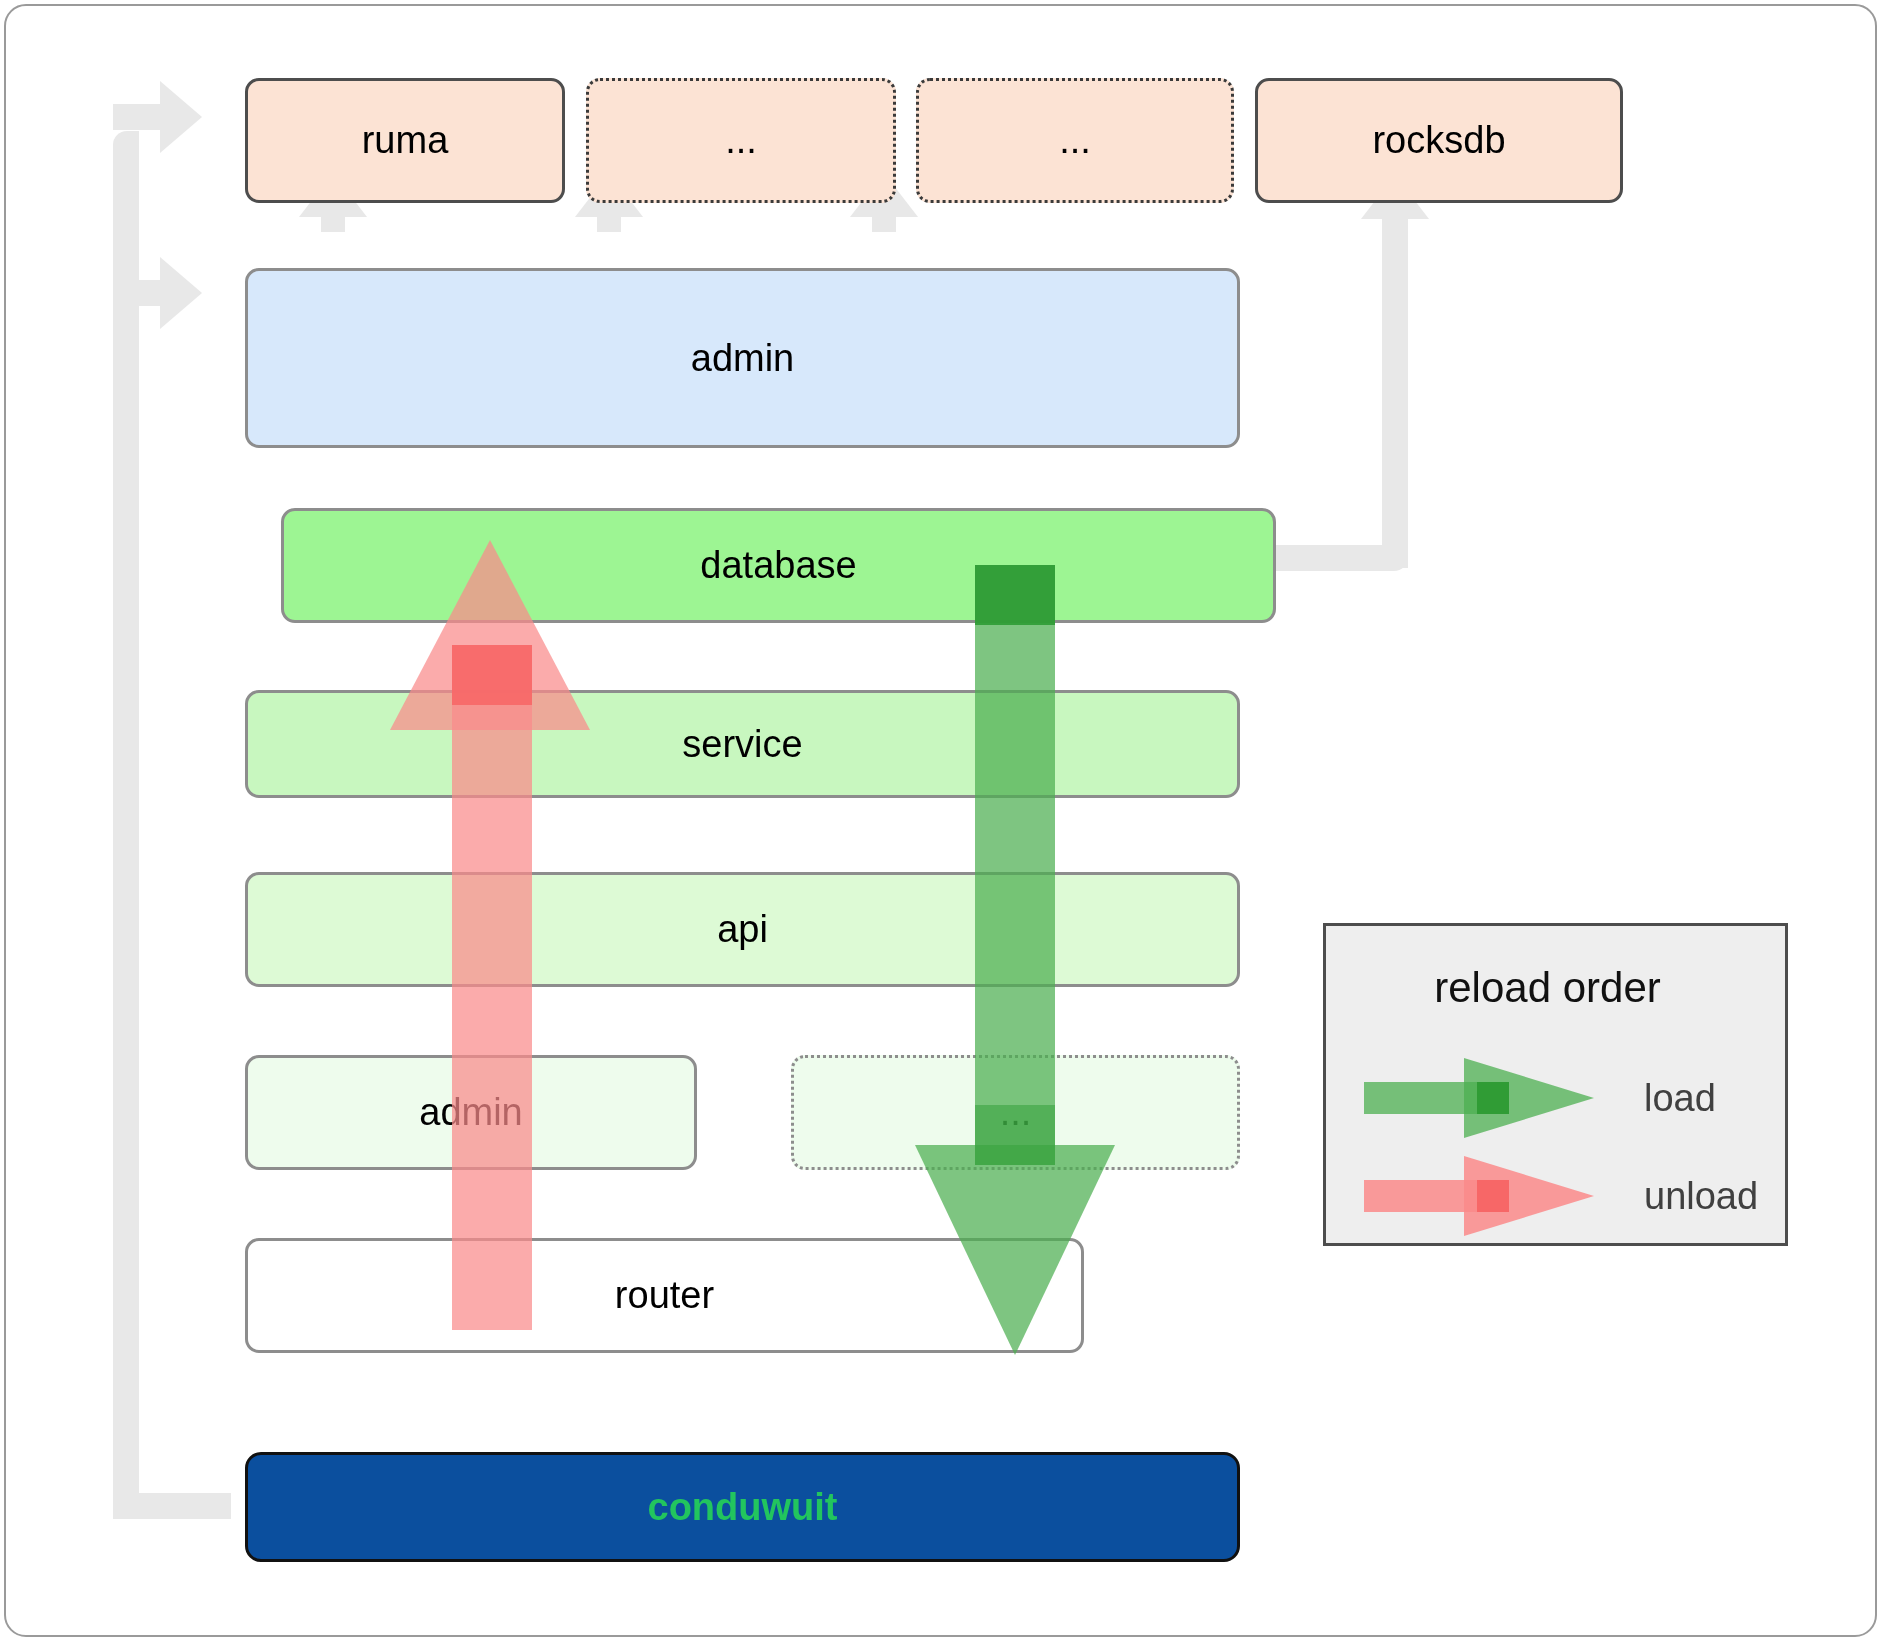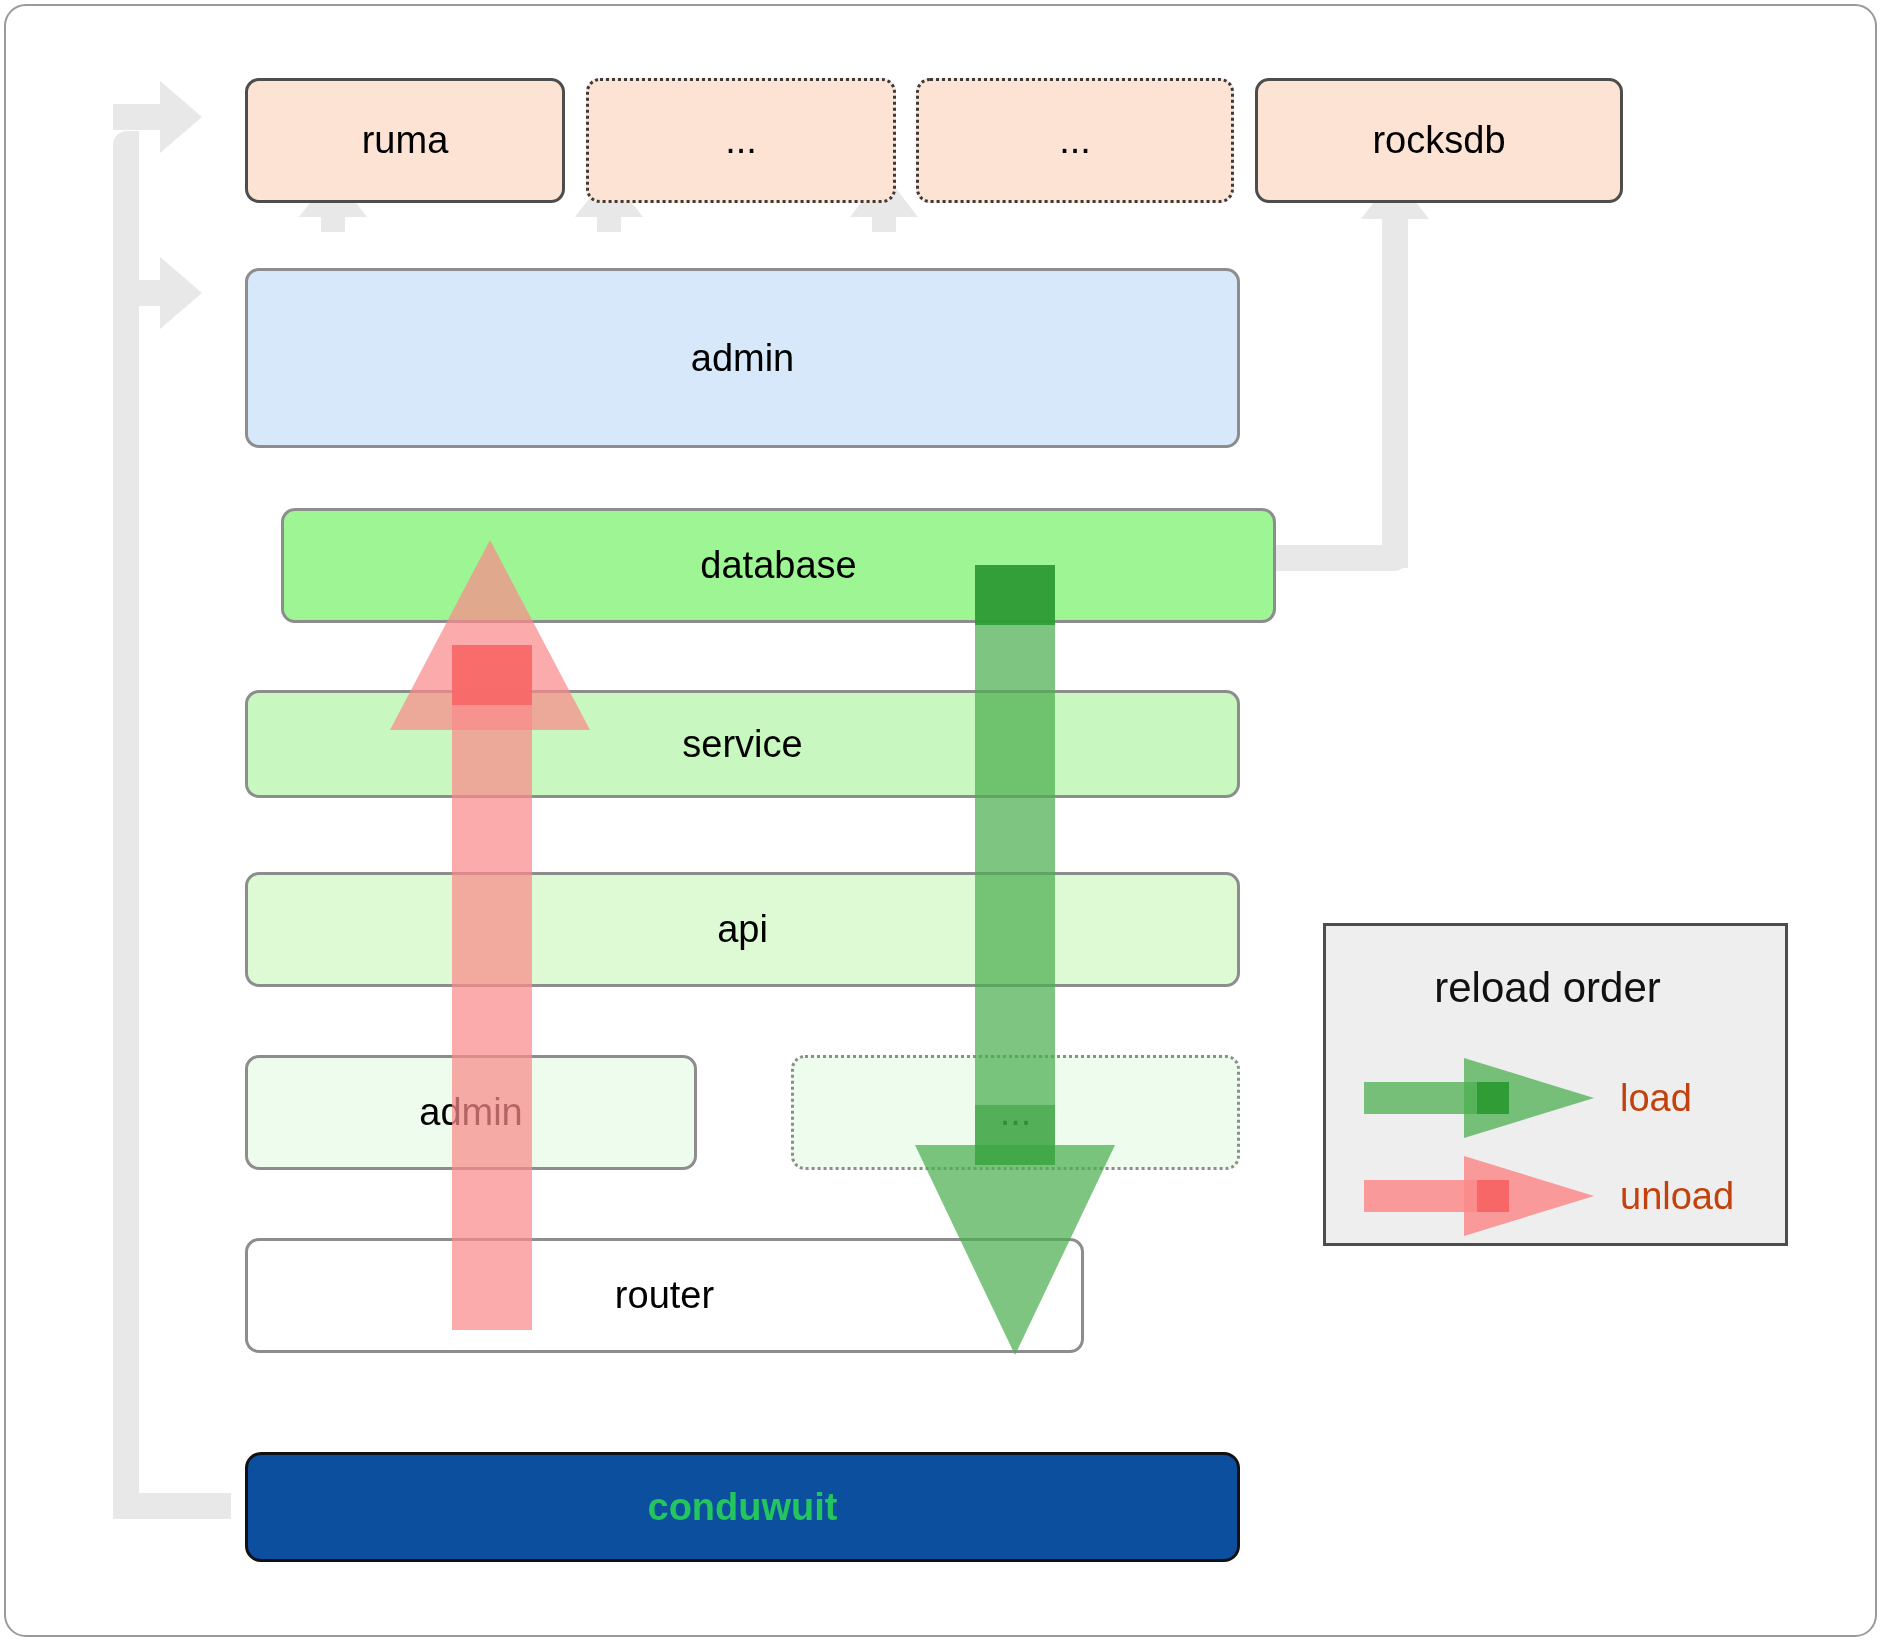--- a/index.html
+++ b/index.html
@@ -120,22 +120,22 @@
     font-size: 42px;
     color: #111111;
   }
   .legend-row {
     position: absolute;
     display: flex;
     align-items: center;
   }
   .legend-label {
     font-size: 38px;
-    color: #c2410c;
-    margin-left: 26px;
+    color: #404040;
+    margin-left: 50px;
   }
 </style>
 </head>
 <body>
 
 <div id="canvas">
   <div id="frame"></div>
 
   <div class="gconn round-tl" style="left:113px; top:131px; width:26px; height:1388px;"></div>
 

